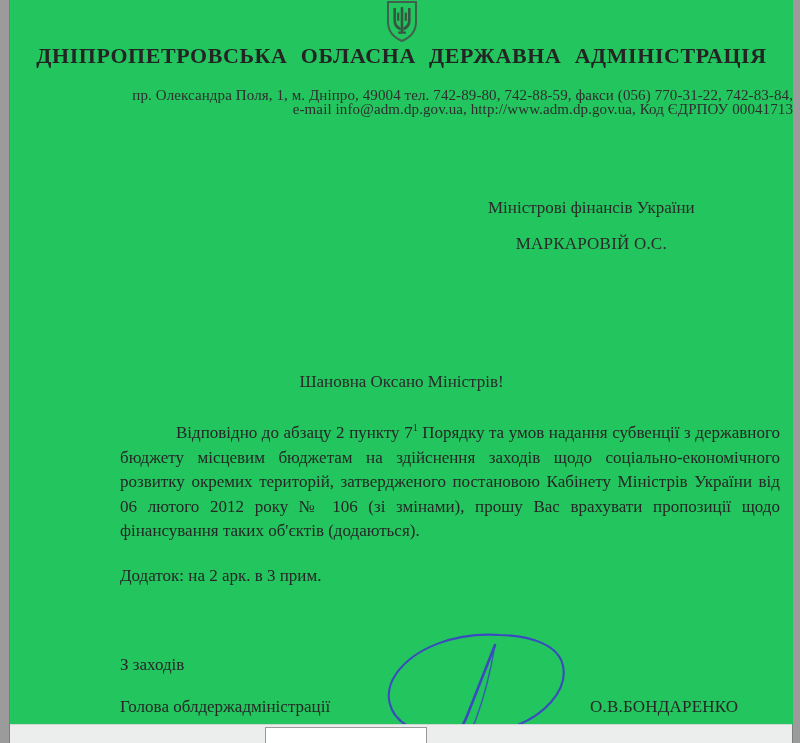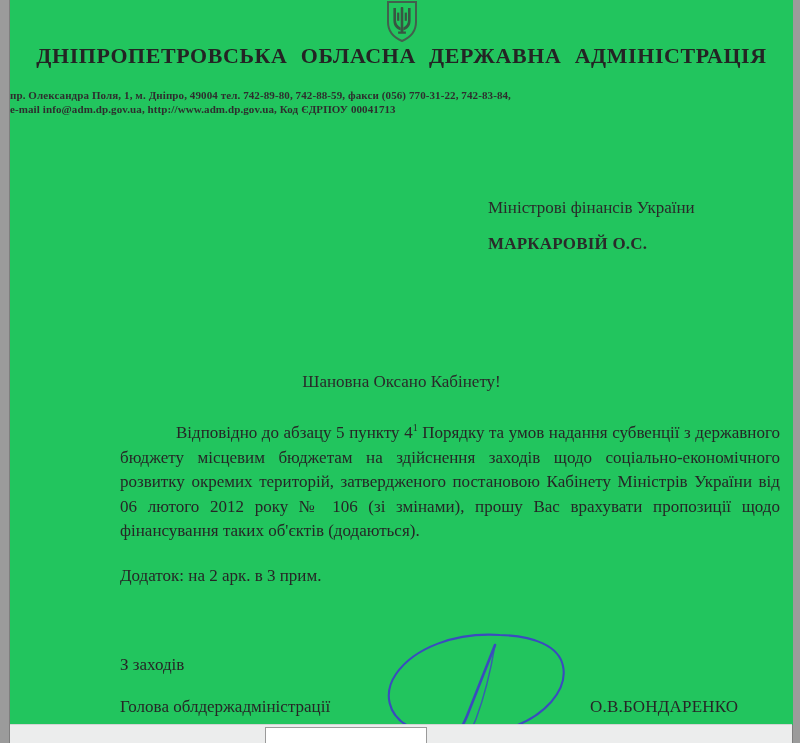--- a/index.html
+++ b/index.html
@@ -91,40 +91,41 @@
     color: #242424;
     white-space: nowrap;
     transform: scaleX(1.02);
   }
 
   .org-contacts {
     position: absolute;
     top: 88px;
     left: 0;
     right: 0;
-    text-align: left;
-    font-size: 11px;
+    text-align: right;
+    font-size: 15px;
     line-height: 14px;
-    font-weight: bold;
+    font-weight: normal;
     color: #2e2e2e;
     letter-spacing: .1px;
   }
   .org-contacts span { display: block; }
 
   
   .addressee {
     position: absolute;
     top: 190px;
     left: 478px;
     font-size: 17px;
     line-height: 36px;
     color: #2a2a2a;
     white-space: nowrap;
-  }
-  .addressee .line2 { letter-spacing: .2px; font-weight: bold; }
+    text-align: center;
+  }
+  .addressee .line2 { letter-spacing: .2px; }
 
   
   .salutation {
     position: absolute;
     top: 372px;
     left: 0;
     right: 0;
     text-align: center;
     font-size: 17px;
     color: #2a2a2a;
@@ -222,24 +223,24 @@
     <div class="org-contacts">
       <span>пр. Олександра Поля, 1, м. Дніпро, 49004 тел. 742-89-80, 742-88-59, факси (056) 770-31-22, 742-83-84,</span>
       <span>e-mail info@adm.dp.gov.ua, http://www.adm.dp.gov.ua, Код ЄДРПОУ 00041713</span>
     </div>
 
     <div class="addressee">
       <div class="line1">Міністрові фінансів України</div>
       <div class="line2">МАРКАРОВІЙ О.С.</div>
     </div>
 
-    <div class="salutation">Шановна Оксано Кабінету!</div>
+    <div class="salutation">Шановна Оксано Міністрів!</div>
 
     <div class="body-text">
-      <span>Відповідно до абзацу 5 пункту 4</span><sup>1</sup><span> Порядку та умов надання субвенції з державного бюджету місцевим бюджетам на здійснення заходів щодо соціально-економічного розвитку окремих територій, затвердженого постановою Кабінету Міністрів України від 06 лютого 2012 року № 106 (зі змінами), прошу Вас врахувати пропозиції щодо фінансування таких об'єктів (додаються).</span>
+      <span>Відповідно до абзацу 2 пункту 7</span><sup>1</sup><span> Порядку та умов надання субвенції з державного бюджету місцевим бюджетам на здійснення заходів щодо соціально-економічного розвитку окремих територій, затвердженого постановою Кабінету Міністрів України від 06 лютого 2012 року № 106 (зі змінами), прошу Вас врахувати пропозиції щодо фінансування таких об'єктів (додаються).</span>
     </div>
 
     <div class="attachment">Додаток: на 2 арк. в 3 прим.</div>
 
     <div class="regards">З заходів</div>
 
     <div class="signer-role">Голова облдержадміністрації</div>
 
     <div class="signer-name">О.В.БОНДАРЕНКО</div>
 

